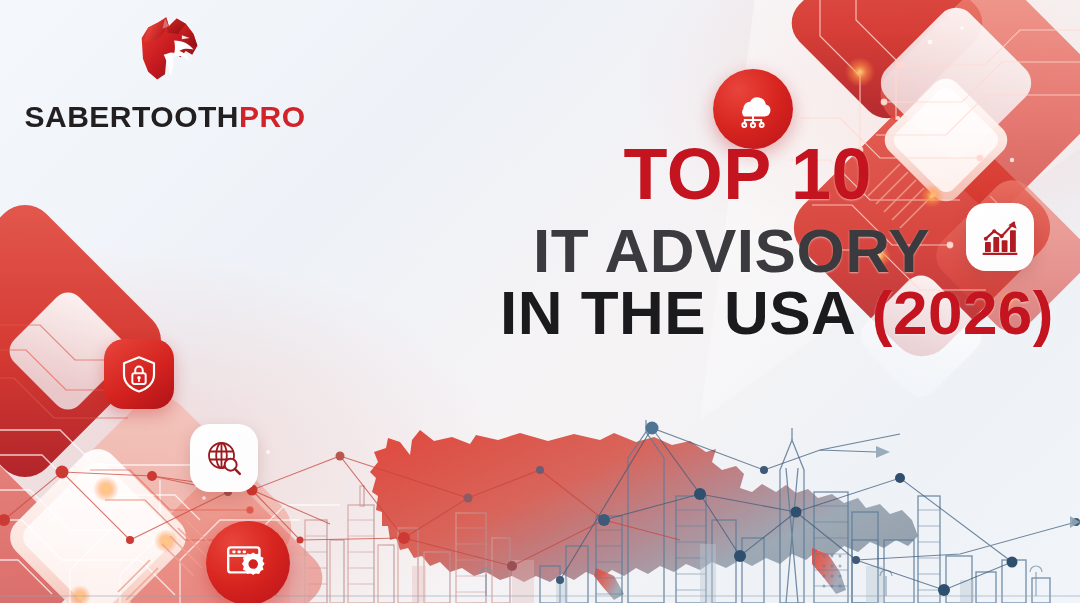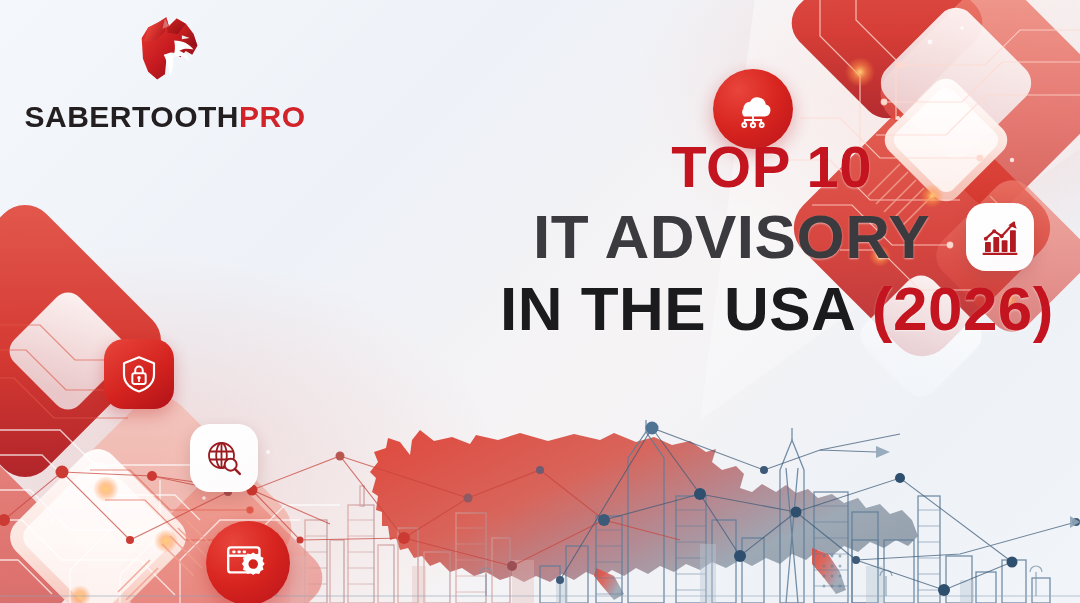--- a/index.html
+++ b/index.html
@@ -44,22 +44,22 @@
     text-align:right;
     z-index:28;
     text-shadow:0 1px 2px rgba(255,255,255,0.55);
   }
   #headline .line {
     line-height:1.0;
     font-weight:bold;
     letter-spacing:0.5px;
     white-space:nowrap;
   }
-  #line-top    { font-size:58px; color:#c3141f; margin-bottom:10px; padding-right:186px; }
-  #line-two    { font-size:62px; color:#3b3b3f; margin-bottom:10px; padding-right:128px; }
+  #line-top    { font-size:72px; color:#c3141f; margin-bottom:10px; padding-right:186px; }
+  #line-two    { font-size:62px; color:#3b3b3f; padding-right:128px; }
   #line-three  { font-size:62px; color:#1b1b1d; margin-bottom:10px; padding-right:0px; }
   #line-four   { font-size:62px; color:#1b1b1d; padding-right:4px; }
   #line-four .year { color:#c3141f; }
 
   
   .badge {
     position:absolute;
     display:flex; align-items:center; justify-content:center;
     z-index:26;
   }

